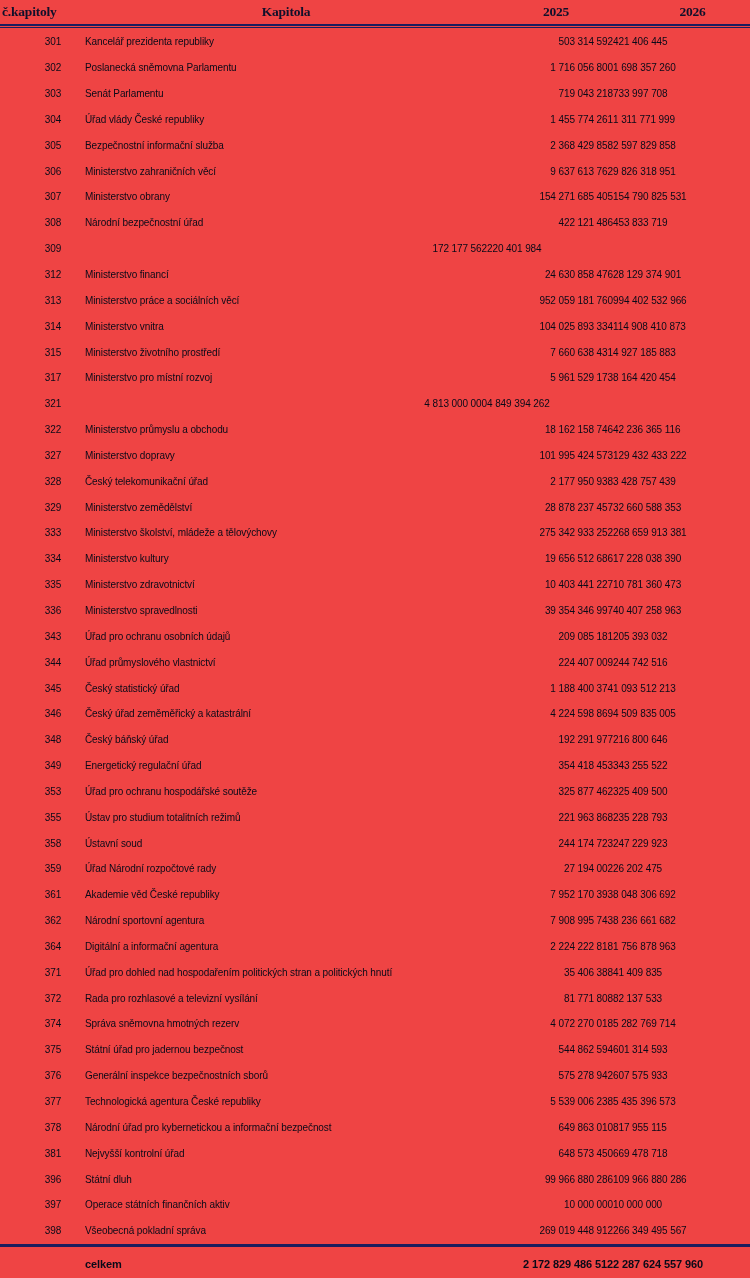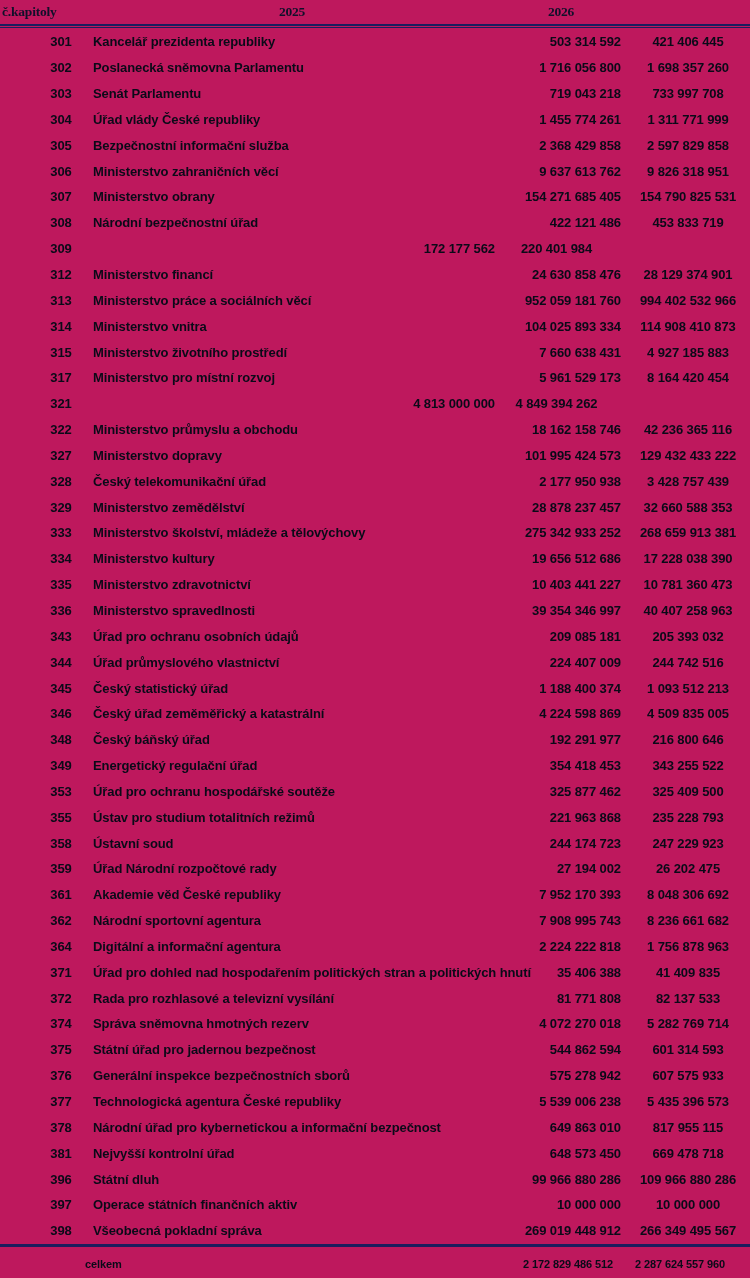--- a/index.html
+++ b/index.html
@@ -1,20 +1,20 @@
 <!DOCTYPE html>
 <html><head>
 <meta charset="utf-8">
 <style>
   html, body { margin: 0; padding: 0; background: #ffffff; }
   .page {
     position: relative;
     width: 750px;
     height: 1278px;
-    background: #be185d;
+    background: #ef4444;
     overflow: hidden;
     font-family: "Liberation Sans", sans-serif;
   }
   .grid-row {
     display: grid;
     grid-template-columns: 85px 402px 126px 137px;
     align-items: center;
   }
   
   .header-row {
@@ -34,48 +34,48 @@
     height: 1px;              
     border-top: 2px solid #1c1d5e;
     border-bottom: 1px solid #1c1d5e;
   }
   .rule-thick  { height: 0; border-top: 3px solid #1c1d5e; }
   .rule-bottom { height: 0; border-top: 2px solid #1c1d5e; }
   
   .rows { margin-top: 1px; }
   .row {
     height: 25.85px;
-    font-weight: bold;
-    font-size: 13px;
+    font-weight: normal;
+    font-size: 10px;
     color: #0a0a18;
     letter-spacing: -0.1px;
     white-space: nowrap;
-    padding-left: 8px;
   }
   .c1 { text-align: center; padding-left: 21px; }
   .c2 { text-align: left; overflow: visible; }
   .c3 { text-align: right; }
-  .c4 { text-align: center; padding-right: 3px; }
+  .c4 { text-align: left; padding-right: 3px; }
   
   .footer-row {
     height: 34px;
     font-weight: bold;
     font-size: 11px;
     color: #0a0a18;
     letter-spacing: -0.1px;
     white-space: nowrap;
   }
 </style>
 </head>
 <body>
 
 <div class="page">
 
   <div class="grid-row header-row">
     <div class="h1">č.kapitoly</div>
+    <div class="h2">Kapitola</div>
     <div class="h3">2025</div>
     <div class="h4">2026</div>
   </div>
 
   <div class="rule-double"></div>
 
   <div class="rows">
     <div class="grid-row row">
       <div class="c1">301</div>
       <div class="c2">Kancelář prezidenta republiky</div>

